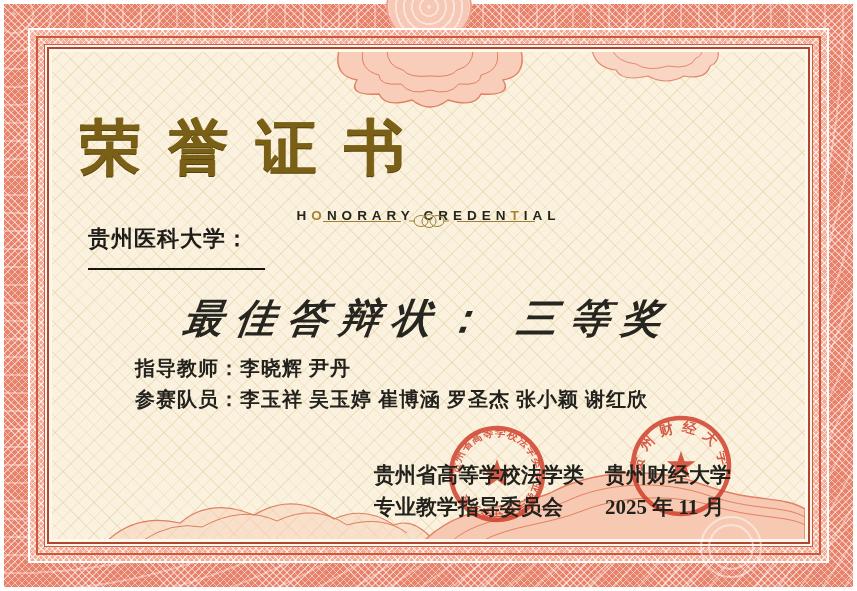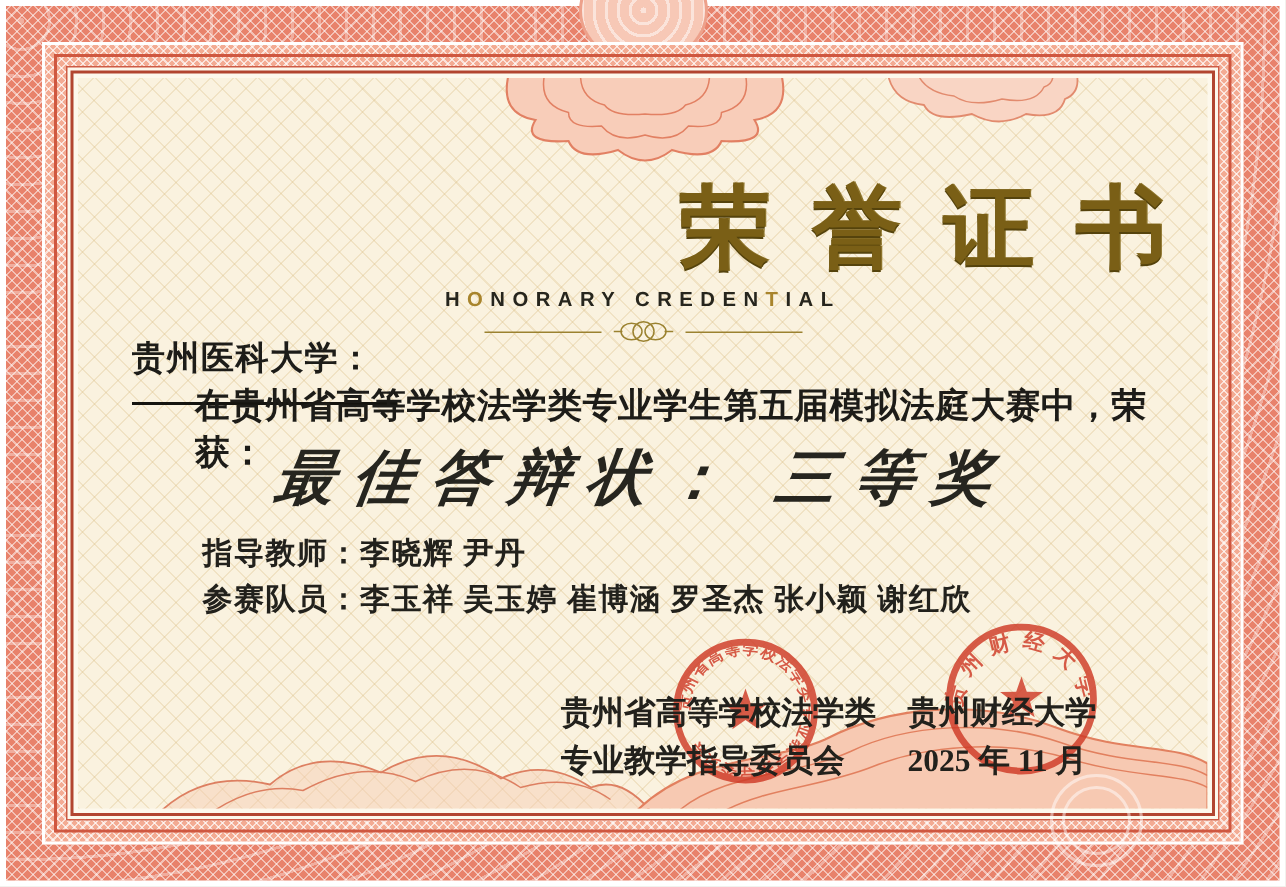--- a/index.html
+++ b/index.html
@@ -31,24 +31,24 @@
   .waves-bottom{position:absolute;left:0;bottom:-2px;z-index:1;}
   .seal{position:absolute;z-index:3;opacity:.82;}
   .seal-left{left:385px;top:362px;}
   .seal-right{left:567px;top:352px;}
   .watermark{position:absolute;left:694px;top:510px;width:86px;height:74px;z-index:6;opacity:.55;}
   .watermark .ring{position:absolute;border:2px solid rgba(255,255,255,.9);border-radius:50%;}
   .r1{left:6px;top:6px;width:58px;height:58px;}
   .r2{left:14px;top:14px;width:42px;height:42px;}
   
   .t{position:absolute;z-index:5;color:#1d1c18;}
-  .cert-title{left:0;width:100%;top:62px;height:76px;line-height:76px;text-align:right;
+  .cert-title{left:0;width:100%;top:62px;height:76px;line-height:76px;text-align:left;
     font-size:60px;font-weight:900;color:#7a5f16;letter-spacing:28px;padding-left:28px;box-sizing:border-box;
-    text-shadow:0 1px 0 #55430c, 1px 0 0 #8d742b;}
-  .subtitle{left:0;width:100%;top:140px;text-align:center;font-family:"Liberation Sans","DejaVu Sans",sans-serif;
+    text-shadow:0 1px 0 #55430c, 1px 0 0 #8d742b;font-family:Liberation Mono, monospace;}
+  .subtitle{left:0;width:100%;top:156px;text-align:center;font-family:"Liberation Sans","DejaVu Sans",sans-serif;
     font-size:13.5px;font-weight:bold;letter-spacing:5px;color:#26251d;white-space:pre;}
   .subtitle .gold{color:#a8842c;}
   .divider{left:0;width:100%;top:162px;display:flex;align-items:center;justify-content:center;gap:8px;}
   .divider .line{width:78px;height:1px;background:#9b8230;}
   .recipient{left:36px;top:172px;font-size:22px;font-weight:bold;border-bottom:2px solid #15140f;
     padding:0 16px 14px 0;letter-spacing:1px;}
   .statement{left:78px;top:203px;font-size:23px;font-weight:bold;letter-spacing:.5px;}
   .award{left:0;width:100%;top:238px;height:58px;line-height:58px;text-align:center;
     font-size:40px;font-weight:bold;font-style:italic;letter-spacing:12px;color:#26251f;
     transform:skewX(-8deg);}
@@ -122,21 +122,20 @@
         <ellipse cx="20" cy="7" rx="7" ry="6.5" fill="none" stroke="#9b8230" stroke-width="1"></ellipse>
         <ellipse cx="28" cy="7" rx="7" ry="5.5" fill="none" stroke="#9b8230" stroke-width="1"></ellipse>
         <line x1="0" y1="7" x2="6" y2="7" stroke="#9b8230" stroke-width="1"></line>
         <line x1="34" y1="7" x2="40" y2="7" stroke="#9b8230" stroke-width="1"></line>
       </svg>
       <span class="line"></span>
     </div>
 
     <div class="t recipient">贵州医科大学：</div>
 
-    <div class="t statement">在贵州省高等学校法学类专业学生第五届模拟法庭大赛中，荣获：</div>
 
     <div class="t award">最佳答辩状： 三等奖</div>
 
     <div class="t people advisors"><span>指导教师：</span><span>李晓辉 尹丹</span></div>
 
     <div class="t people team"><span>参赛队员：</span><span>李玉祥 吴玉婷 崔博涵 罗圣杰 张小颖 谢红欣</span></div>
 
     <div class="t issuer issuer-left">
       <div>贵州省高等学校法学类</div>
       <div>专业教学指导委员会</div>

